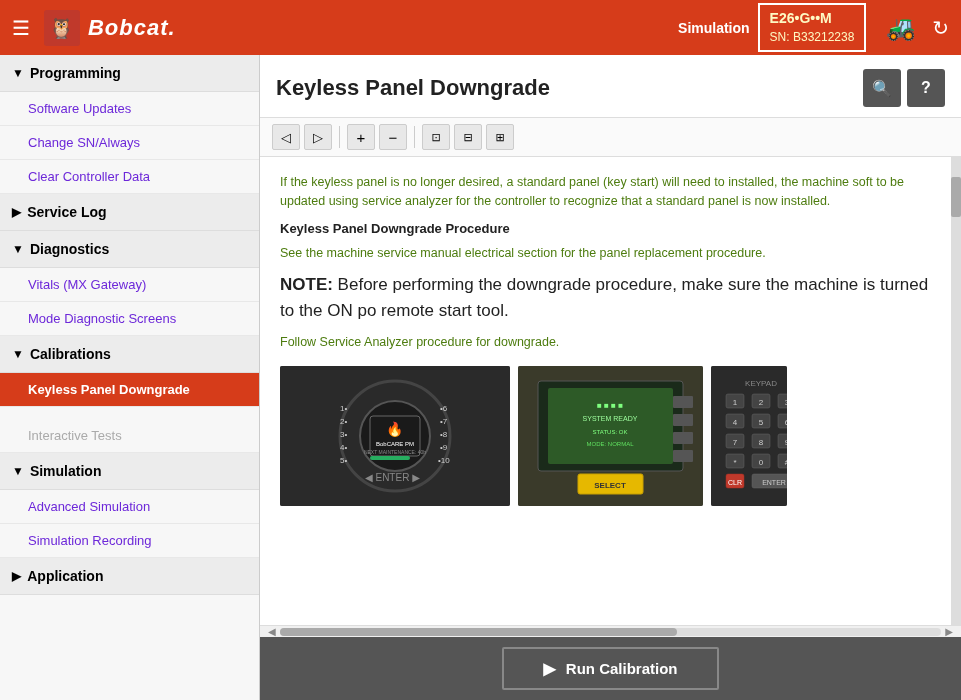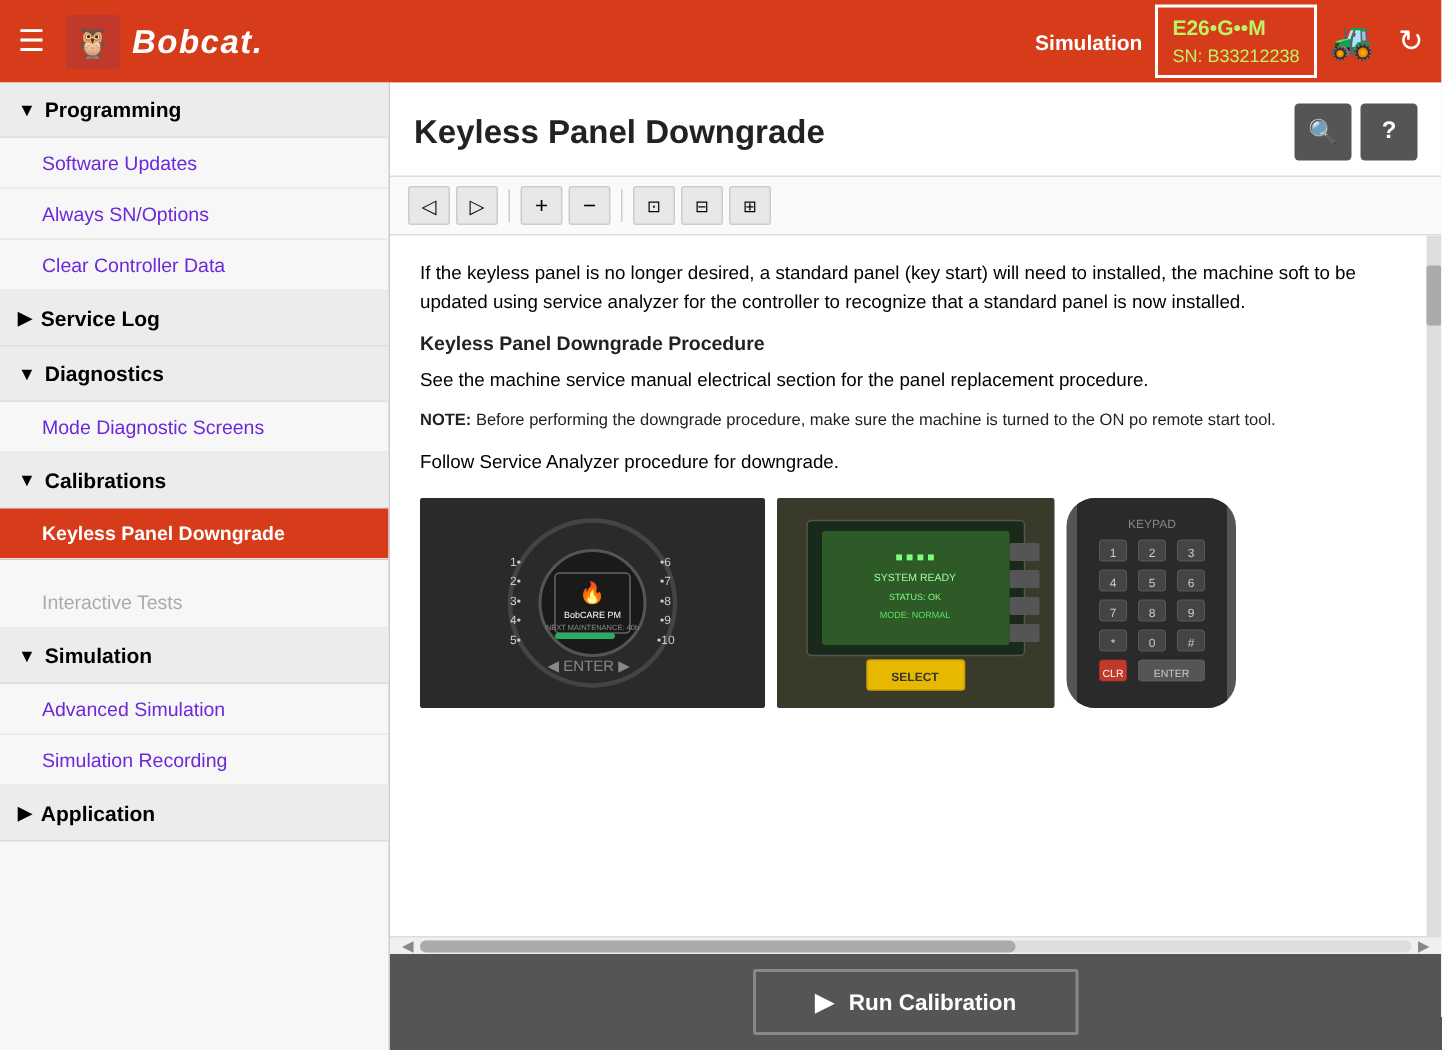--- a/index.html
+++ b/index.html
@@ -41,28 +41,28 @@
     }
     .header-spacer { flex: 1; }
     .header-sim-label {
       color: white;
       font-size: 14px;
       font-weight: bold;
       margin-right: 8px;
     }
     .header-machine-box {
       border: 2px solid white;
-      color: #bef264;
+      color: #fef9c3;
       padding: 4px 10px;
       display: flex;
       flex-direction: column;
       align-items: flex-start;
       font-size: 13px;
       line-height: 1.4;
-      margin-right: 8px;
+      margin-right: 20px;
     }
     .header-machine-model { font-weight: bold; font-size: 14px; }
     .header-machine-sn { font-size: 12px; }
     .header-machine-icon {
       margin-right: 10px;
     }
     .header-refresh-btn {
       color: white;
       background: none;
       border: none;
@@ -191,32 +191,32 @@
     
     .doc-content {
       flex: 1;
       overflow-y: auto;
       overflow-x: hidden;
       padding: 16px 20px;
       position: relative;
     }
     .doc-text {
       font-size: 12.5px;
-      color: #000000;
+      color: #4d7c0f;
       line-height: 1.5;
       margin-bottom: 10px;
     }
     .doc-heading {
       font-size: 13px;
       font-weight: bold;
       color: #222;
       margin-bottom: 8px;
     }
     .doc-note {
-      font-size: 11px;
+      font-size: 17px;
       color: #222;
       margin-bottom: 10px;
       line-height: 1.5;
     }
     .doc-note strong { font-weight: bold; }
     .doc-images {
       display: flex;
       gap: 8px;
       margin-top: 14px;
     }
@@ -225,21 +225,21 @@
       background: #555;
       border-radius: 2px;
       display: flex;
       align-items: center;
       justify-content: center;
       overflow: hidden;
       position: relative;
     }
     .img1 { width: 230px; }
     .img2 { width: 185px; }
-    .img3 { width: 113px; border-radius: 19px; }
+    .img3 { width: 76px; }
 
     
     .content-scrollbar {
       height: 12px;
       background: #f0f0f0;
       border-top: 1px solid #ddd;
       display: flex;
       align-items: center;
       padding: 0 4px;
       flex-shrink: 0;
@@ -340,32 +340,33 @@
 
 <div class="main-layout">
 
   <div class="sidebar">
 
     <div class="sidebar-section-header">
       <span class="arrow">▼</span>
       <span>Programming</span>
     </div>
     <div class="sidebar-item">Software Updates</div>
-    <div class="sidebar-item">Always SN/Options</div>
+    <div class="sidebar-item">Change SN/Always</div>
     <div class="sidebar-item">Clear Controller Data</div>
 
     <div class="sidebar-section-header">
       <span class="arrow">▶</span>
       <span>Service Log</span>
     </div>
 
     <div class="sidebar-section-header">
       <span class="arrow">▼</span>
       <span>Diagnostics</span>
     </div>
+    <div class="sidebar-item">Vitals (MX Gateway)</div>
     <div class="sidebar-item">Mode Diagnostic Screens</div>
 
     <div class="sidebar-section-header">
       <span class="arrow">▼</span>
       <span>Calibrations</span>
     </div>
     <div class="sidebar-item active">Keyless Panel Downgrade</div>
     <div class="sidebar-item disabled">Interactive Tests</div>
 
     <div class="sidebar-section-header">

